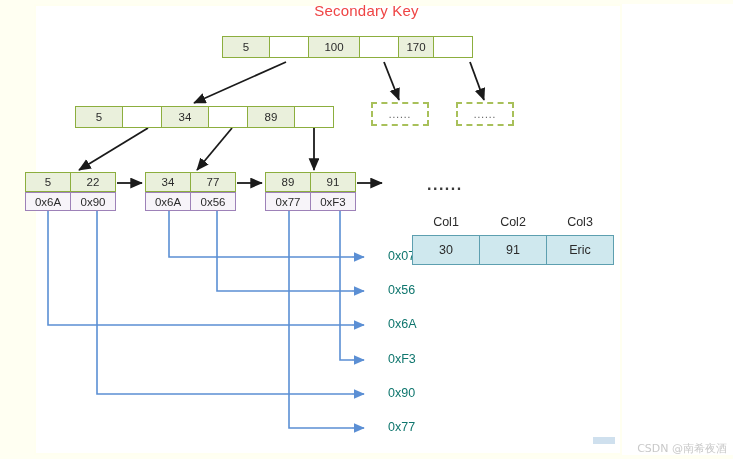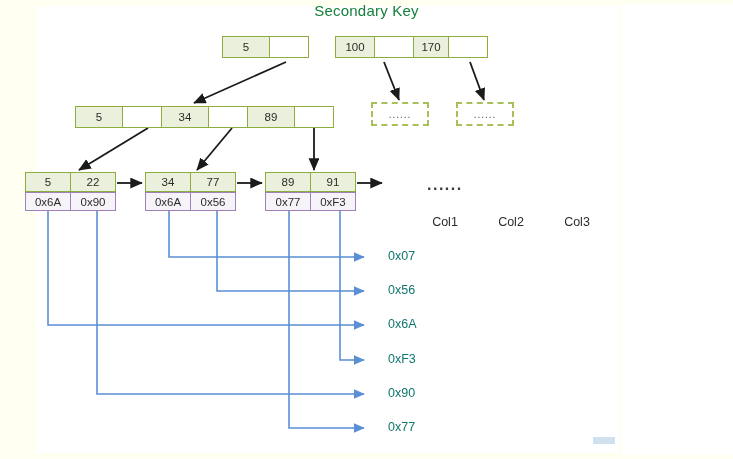--- a/index.html
+++ b/index.html
@@ -23,21 +23,21 @@
   .page-frame-inner{
     position:absolute;left:34px;top:4px;width:588px;height:451px;
     box-sizing:border-box;
     border:2px solid #fffff0;
     background:transparent;pointer-events:none;
   }
 
   
   .title{
     position:absolute;left:0;top:2px;width:733px;
-    text-align:center;font-size:15px;color:#15803d;letter-spacing:.2px;
+    text-align:center;font-size:15px;color:#ef4444;letter-spacing:.2px;
   }
 
   
   .node{position:absolute;display:flex;box-sizing:border-box;}
   .cell{
     box-sizing:border-box;
     display:flex;align-items:center;justify-content:center;
     font-size:11.5px;color:#2b2b2b;
     background:#eaf0dc;border:1px solid #8cae3e;
     margin-right:-1px;
@@ -180,21 +180,21 @@
 
     <g>
       <polyline points="340,211 340,360 352,360" fill="none" stroke="#5b8fd4" stroke-width="1.6"></polyline>
       <line x1="352" y1="360" x2="364" y2="360" stroke="#5b8fd4" stroke-width="1.6" marker-end="url(#ahBlue)"></line>
     </g>
   </svg>
 
   <div class="node" style="left:222px;top:36px;height:22px;">
     <div class="cell" style="width:48px;">5</div>
     <div class="cell ptr" style="width:40px;"></div>
-    <div class="cell" style="width:40px;margin-left:27px;">100</div>
+    <div class="cell" style="width:52px;">100</div>
     <div class="cell ptr" style="width:40px;"></div>
     <div class="cell" style="width:36px;">170</div>
     <div class="cell ptr last" style="width:40px;"></div>
   </div>
 
   <div class="node" style="left:75px;top:106px;height:22px;">
     <div class="cell" style="width:48px;">5</div>
     <div class="cell ptr" style="width:40px;"></div>
     <div class="cell" style="width:48px;">34</div>
     <div class="cell ptr" style="width:40px;"></div>
@@ -243,18 +243,24 @@
 
   <table class="tbl" style="left:412px;top:212px;">
     <thead>
       <tr>
         <th>Col1</th>
         <th>Col2</th>
         <th>Col3</th>
       </tr>
     </thead>
     <tbody>
+      <tr>
+        <td>30</td>
+        <td>91</td>
+        <td>Eric</td>
+      </tr>
     </tbody>
   </table>
 
   <div class="wm-bar"></div>
+  <div class="watermark">CSDN @南希夜酒</div>
 
 </div>
 
 </body></html>

